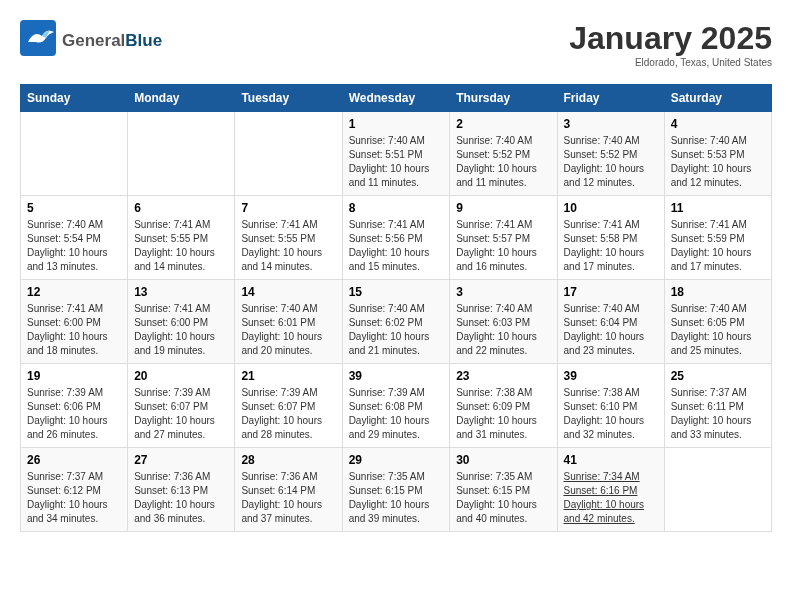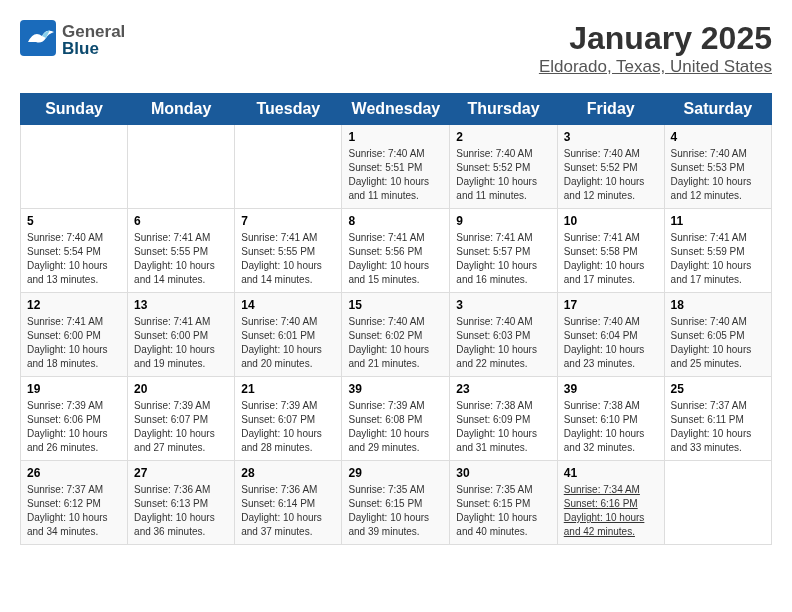--- a/index.html
+++ b/index.html
@@ -18,38 +18,37 @@
     }
     .title-block {
       text-align: right;
     }
     .title-block h1 {
       font-size: 32px;
       color: #333;
       font-weight: bold;
     }
     .title-block p {
-      font-size: 17px;
+      font-size: 10px;
       color: #555;
-      text-decoration: underline;
     }
     table {
       width: 100%;
       border-collapse: collapse;
       font-size: 11px;
     }
     thead tr {
       background-color: #1a5a9a;
       color: #fff;
     }
     thead th {
       padding: 6px 6px;
-      text-align: center;
+      text-align: left;
       font-weight: bold;
-      font-size: 16px;
+      font-size: 12px;
       border: 1px solid #1a5a9a;
     }
     tbody tr {
       border-bottom: 1px solid #ccc;
     }
     tbody td {
       border: 1px solid #ddd;
       padding: 5px 6px;
       vertical-align: top;
       width: 108px;
@@ -71,21 +70,20 @@
     }
     .empty-cell {
       background: #fff !important;
     }
     .logo-wrapper {
       display: flex;
       align-items: center;
     }
     .logo-name {
       display: flex;
-      flex-direction: column;
       line-height: 1;
     }
     .logo-general-text { color: #555; font-size: 17px; font-weight: bold; }
     .logo-blue-text { color: #0c4a6e; font-size: 17px; font-weight: bold; }
   </style>
 </head>
 <body>
 
 <div class="header">
   <div class="logo-wrapper">

